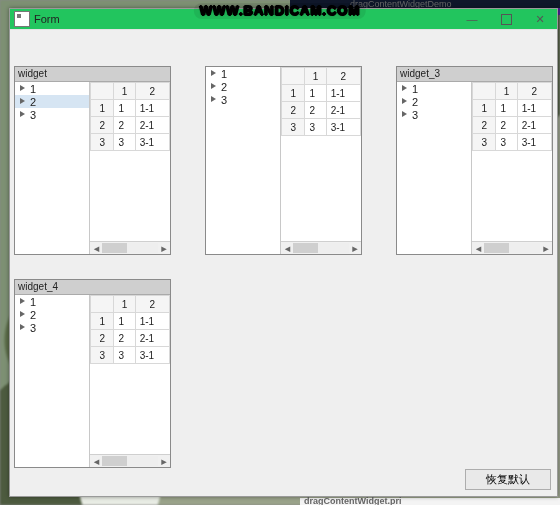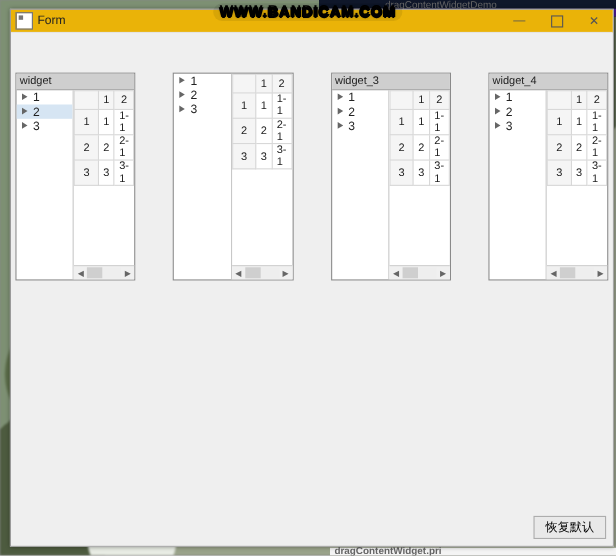--- a/index.html
+++ b/index.html
@@ -14,53 +14,53 @@
   .topfrag{position:absolute;left:290px;top:0;right:0;height:8px;background:#0f172a;border-bottom:7px solid #4c1d95;font-size:9px;line-height:8px;padding-left:60px;color:#666;}
   .botfrag{position:absolute;left:300px;bottom:0;right:0;height:7px;background:#f4f4f4;color:#666;font-size:9px;line-height:7px;padding-left:4px;font-weight:bold;}
   
   .watermark{position:absolute;top:3px;left:50%;transform:translateX(-50%);
      font:700 13px/16px Arial;letter-spacing:1px;color:#000000;
      text-shadow:0 0 2px #000, -1px 0 #000,1px 0 #000,0 -1px #000,0 1px #000;
      background:rgba(0,0,0,.08);border-radius:10px;padding:0 6px;pointer-events:none;z-index:50;}
   
   .win{position:absolute;left:9px;top:8px;right:2px;bottom:8px;background:#f0f0f0;
        border:1px solid #9a9a9a;box-shadow:0 0 4px rgba(0,0,0,.4);display:flex;flex-direction:column;}
-  .titlebar{height:20px;background:#eab308;display:flex;align-items:center;border-bottom:1px solid #e4e4e4;}
+  .titlebar{height:20px;background:#22c55e;display:flex;align-items:center;border-bottom:1px solid #e4e4e4;}
   .appicon{width:14px;height:14px;margin:0 4px;background:
        linear-gradient(#fff,#fff) padding-box,linear-gradient(#777,#777) border-box;
        border:1px solid #777;position:relative;}
   .appicon:before{content:"";position:absolute;left:2px;top:2px;width:4px;height:4px;background:#777;}
   .title{flex:0 0 auto;font-size:11px;}
   .tbspace{flex:1;}
   .winbtn{width:34px;height:20px;display:flex;align-items:center;justify-content:center;color:#555;}
   .winmax{width:9px;height:9px;border:1px solid #555;}
   .client{flex:1;position:relative;background:#efefef;}
   .grid{position:absolute;left:4px;top:36px;right:4px;bottom:28px;display:grid;
-        grid-template-columns:1fr 1fr 1fr 1fr;grid-template-rows:1fr 1fr;gap:24px 34px;}
+        grid-template-columns:1fr 1fr 1fr;grid-template-rows:1fr 1fr;gap:24px 34px;}
   .panel{border:1px solid #8a8a8a;background:#fff;display:flex;flex-direction:column;min-height:0;}
   .panelhdr{height:14px;background:#cfcfcf;border-bottom:1px solid #aaa;padding:0 3px;font-size:10px;line-height:14px;}
   .panelbody{flex:1;display:flex;min-height:0;}
   .tree{flex:0 0 48%;border-right:1px solid #c8c8c8;overflow:auto;}
   .treeitem{display:flex;align-items:center;height:13px;padding-left:4px;gap:4px;}
   .treeitem.sel{background:#d6e5f3;}
   .chev{width:7px;height:7px;position:relative}
   .chev:before{content:"";position:absolute;left:1px;top:0;border-style:solid;border-width:3.5px 0 3.5px 5px;border-color:transparent transparent transparent #666;}
   .num{font-size:11px;}
   .tblwrap{flex:1;display:flex;flex-direction:column;min-width:0;}
   .tbl{flex:1;overflow:hidden;}
   table{border-collapse:collapse;width:100%;font-size:10px;}
   th,td{border:1px solid #d8d8d8;height:16px;padding:0 4px;text-align:left;font-weight:400;}
   thead th{background:#f5f5f5;text-align:center;}
   tbody th{background:#f5f5f5;width:14px;text-align:center;}
   .hscroll{height:12px;background:#f0f0f0;border-top:1px solid #cfcfcf;display:flex;align-items:center;}
   .sarrow{width:12px;height:12px;display:flex;align-items:center;justify-content:center;color:#666;}
   .strack{flex:1;height:10px;background:#eee;position:relative;}
   .sthumb{position:absolute;left:0;top:0;height:10px;width:45%;background:#cfcfcf;}
   .footer{position:absolute;right:6px;bottom:6px;}
-  .btn{background:#e9e9e9;border:1px solid #adadad;padding:2px 10px;font-size:11px;}
+  .btn{background:#e9e9e9;border:1px solid #adadad;padding:2px 20px;font-size:11px;}
 </style>
 </head>
 <body>
 
 <div class="bg"></div>
 <div class="topfrag">dragContentWidgetDemo</div>
 <div class="botfrag">dragContentWidget.pri</div>
 <div class="watermark">WWW.BANDICAM.COM</div>
 
 <div class="win">

